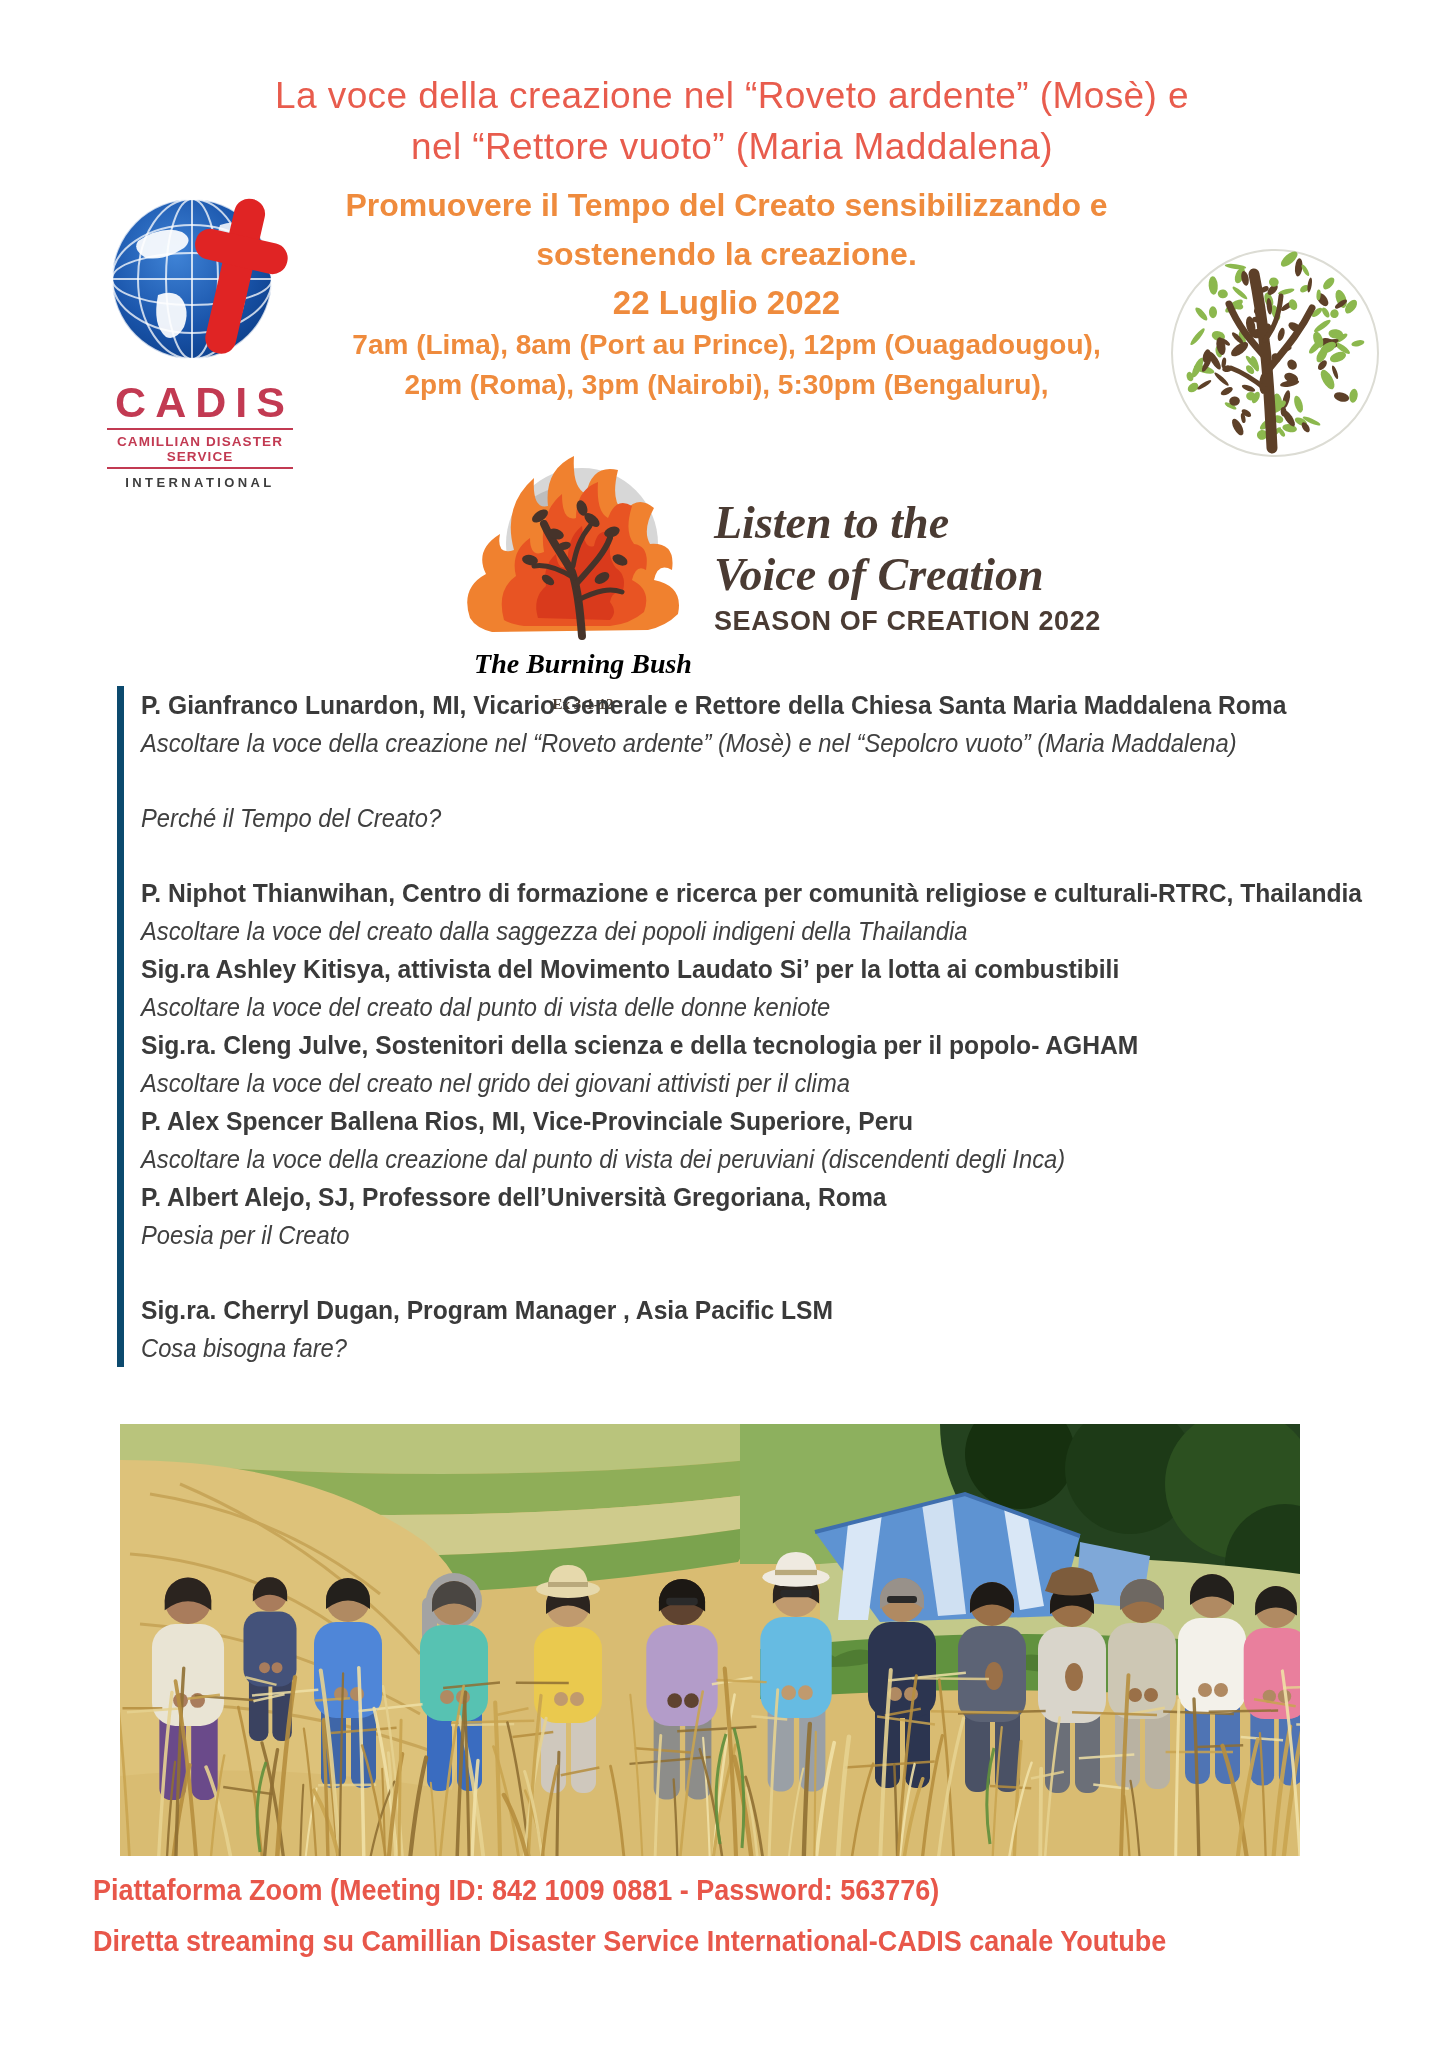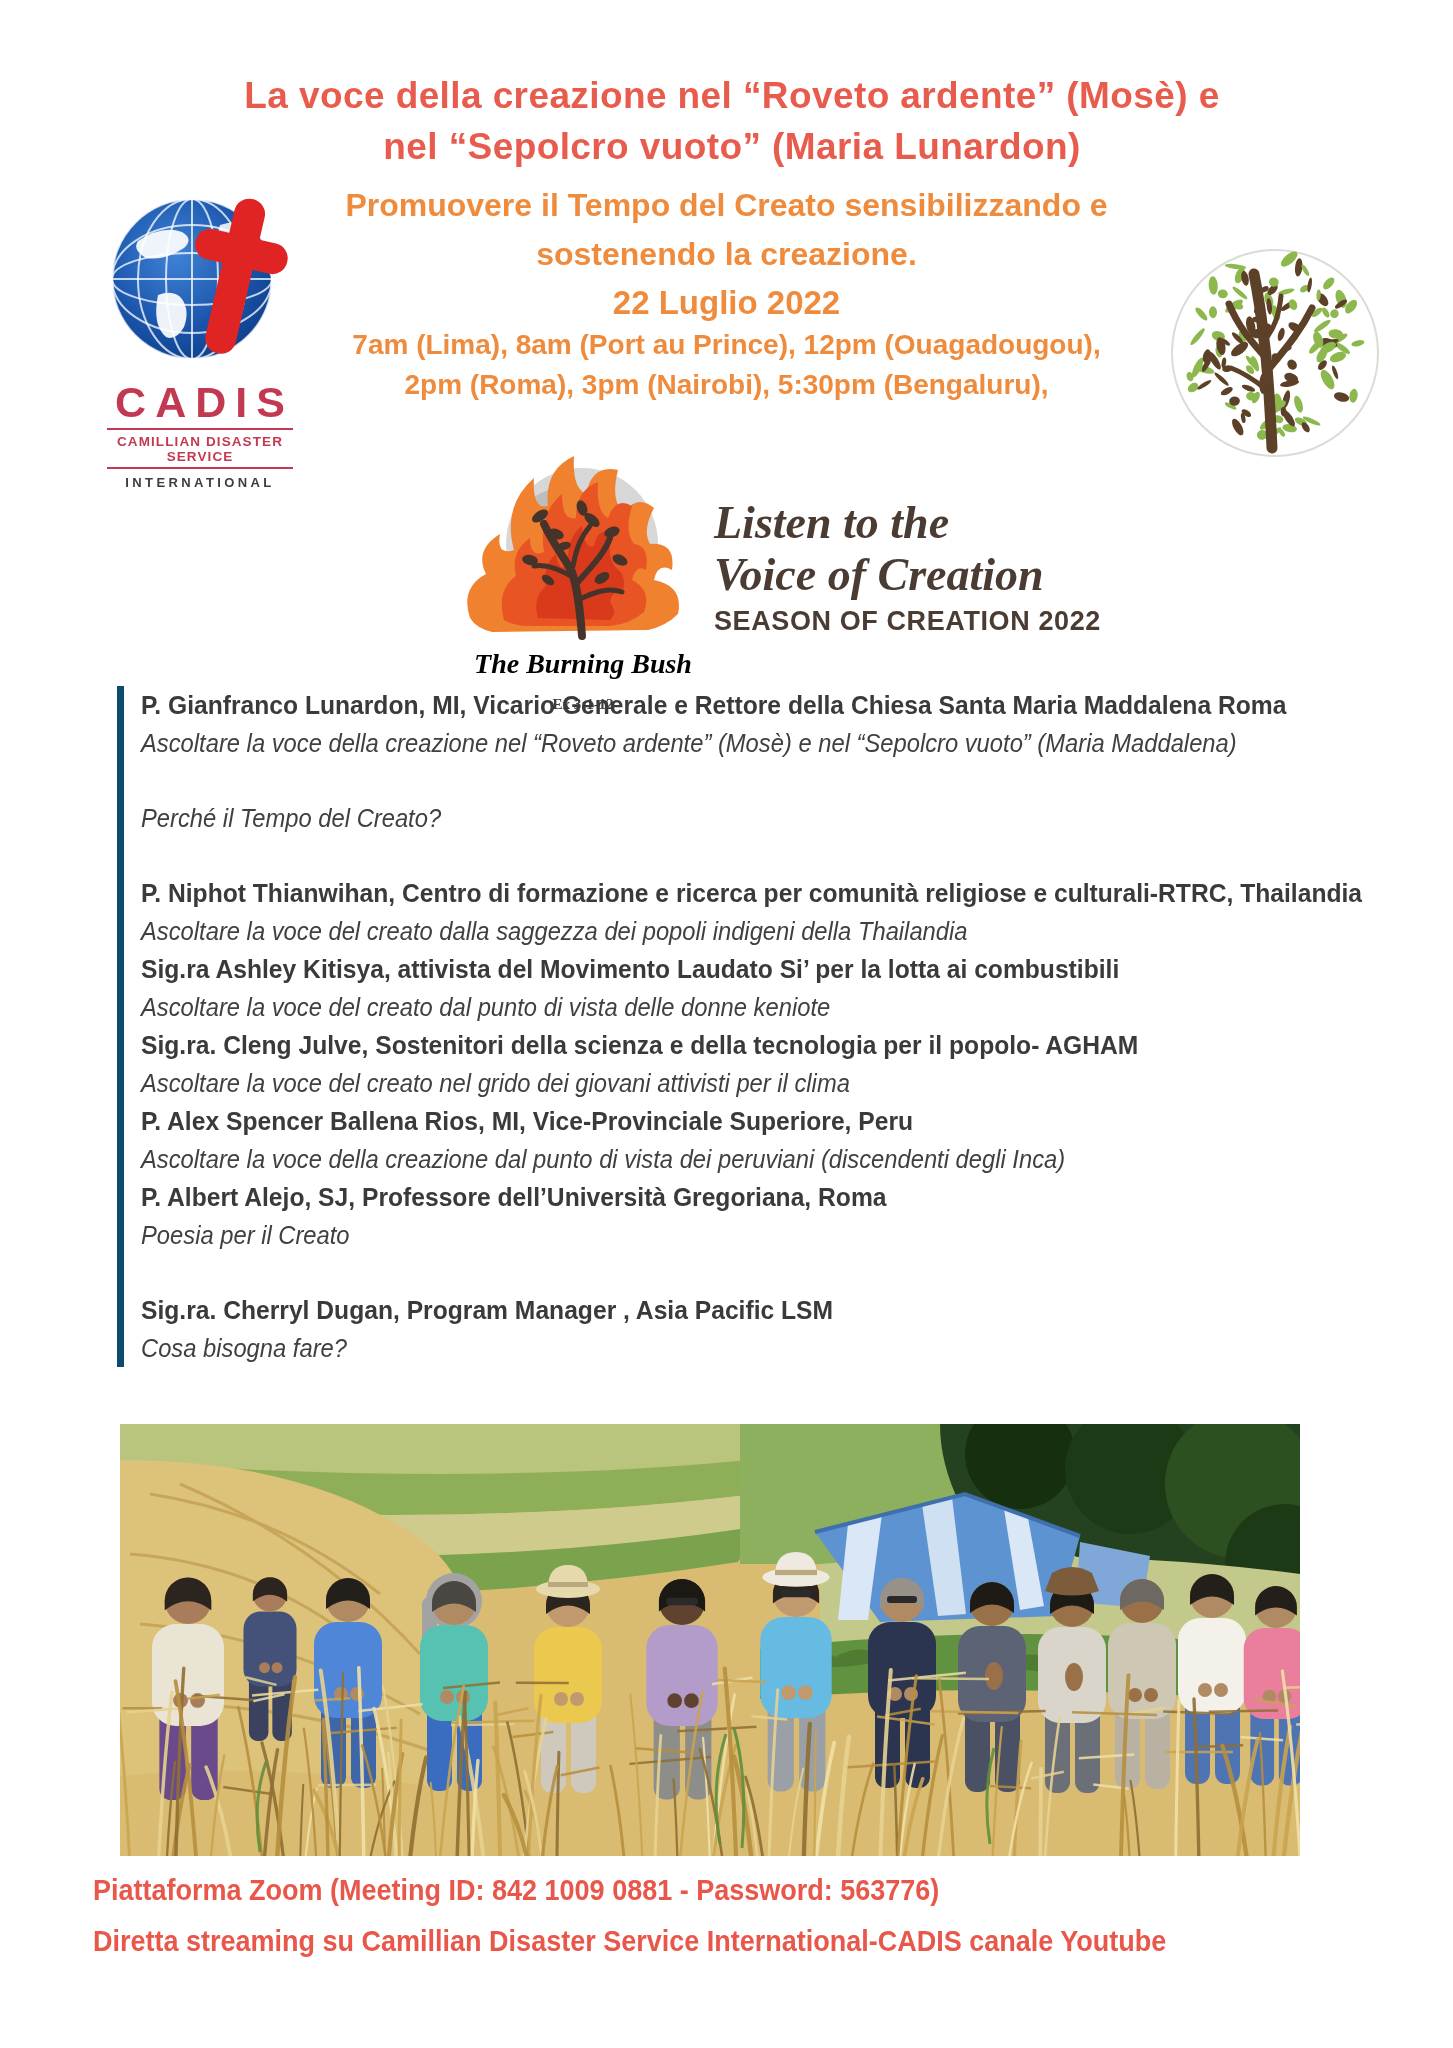--- a/index.html
+++ b/index.html
@@ -1,21 +1,21 @@
 <!DOCTYPE html>
 <html><head>
 <meta charset="utf-8">
 <style>
   html,body{margin:0;padding:0;}
   body{width:1453px;height:2048px;position:relative;background:#ffffff;
        font-family:"Liberation Sans",sans-serif;overflow:hidden;}
   .abs{position:absolute;}
   
   .header{top:70px;left:0;width:1453px;text-align:center;}
-  .title-line{font-size:37px;font-weight:bold;color:#e85c4d;line-height:51px;letter-spacing:.4px;margin-left:11px;}
+  .title-line{font-size:37px;font-weight:normal;color:#e85c4d;line-height:51px;letter-spacing:.4px;margin-left:11px;}
   .subtitle-line{font-size:32px;font-weight:bold;color:#ef8b3d;line-height:49px;}
   .subtitle-wrap{margin-top:9px;}
   .date-line{font-size:33px;font-weight:bold;color:#ef8b3d;line-height:44px;margin-top:2px;}
   .times-line{font-size:28px;font-weight:bold;color:#ef8b3d;line-height:40px;}
   
   .cadis{top:183px;left:92px;width:216px;text-align:center;}
   .cadis-name{font-size:43px;font-weight:bold;color:#c23a52;letter-spacing:9px;line-height:46px;margin-top:0px;text-indent:9px;}
   .cadis-rule{height:2px;background:#c23a52;width:186px;margin:3px auto 0 auto;}
   .cadis-sub1{font-size:13.5px;color:#c23a52;letter-spacing:1.1px;margin-top:4px;font-weight:600;}
   .cadis-sub2{font-size:13px;color:#3d3d3d;letter-spacing:3.4px;margin-top:6px;font-weight:600;}
@@ -42,21 +42,21 @@
   
   .footer{top:1864px;left:93px;width:1340px;}
   .footer-line{font-size:30px;font-weight:bold;color:#e8574a;line-height:51px;white-space:nowrap;}
   .footer-line>span{display:inline-block;transform:scaleX(.9);transform-origin:0 50%;}
 </style>
 </head>
 <body>
 
 <div class="abs header">
   <div class="title-line">La voce della creazione nel “Roveto ardente” (Mosè) e</div>
-  <div class="title-line">nel “Sepolcro vuoto” (Maria Lunardon)</div>
+  <div class="title-line">nel “Rettore vuoto” (Maria Maddalena)</div>
   <div class="subtitle-wrap">
     <div class="subtitle-line">Promuovere il Tempo del Creato sensibilizzando e</div>
     <div class="subtitle-line">sostenendo la creazione.</div>
   </div>
   <div class="date-line">22 Luglio 2022</div>
   <div>
     <div class="times-line">7am (Lima), 8am (Port au Prince), 12pm (Ouagadougou),</div>
     <div class="times-line">2pm (Roma), 3pm (Nairobi), 5:30pm (Bengaluru),</div>
   </div>
 </div>

